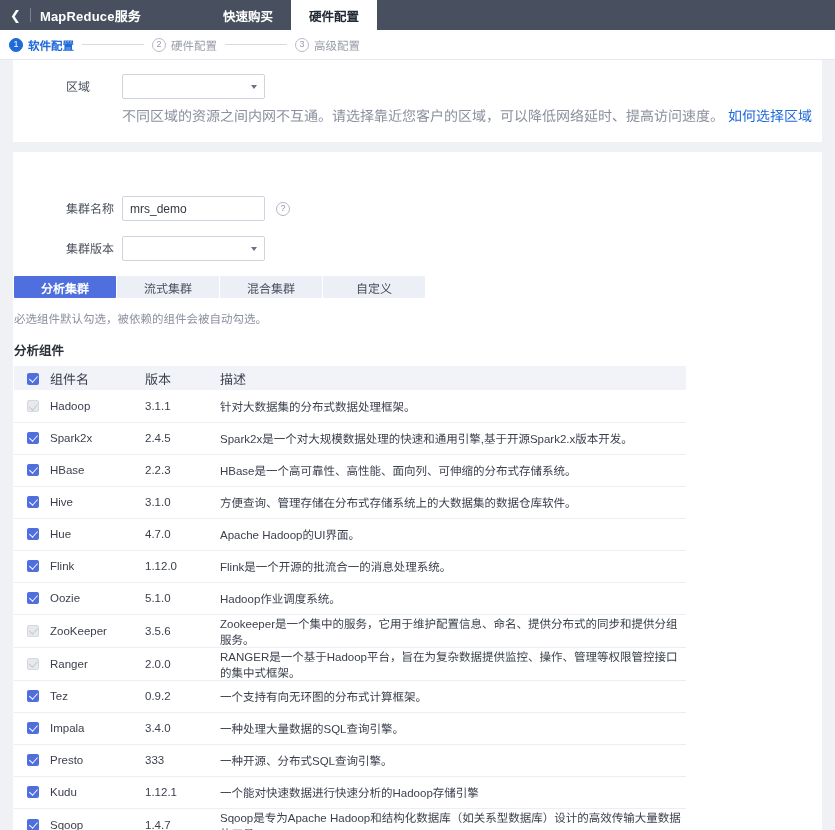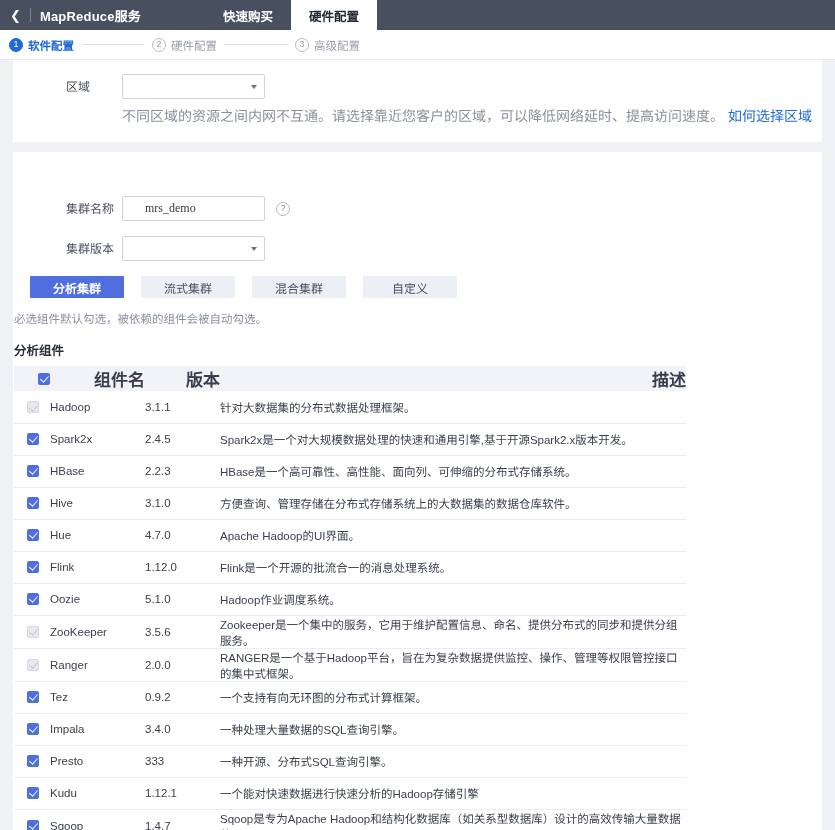--- a/index.html
+++ b/index.html
@@ -145,22 +145,22 @@
     border-right: 3.5px solid transparent;
     border-top: 4px solid #6b7184;
   }
   .text-input {
     width: 143px; height: 25px;
     border: 1px solid #cfd3de;
     border-radius: 2px;
     background: #ffffff;
     font-size: 12px;
     color: #333840;
-    padding: 0 22px;
-    font-family: Liberation Serif, serif;
+    padding: 0 7px;
+    font-family: Liberation Sans, sans-serif;
     outline: none;
   }
   .hint {
     font-size: 14px;
     color: #8b909e;
     margin-top: 9px;
     line-height: 16px;
   }
   .hint a { color: #1f69d8; text-decoration: none; cursor: pointer; }
 
@@ -175,29 +175,28 @@
     line-height: 1;
     margin-left: 11px;
     vertical-align: middle;
     cursor: pointer;
   }
   .field-inline { display: flex; align-items: center; }
 
   
   .segmented { display: flex; }
   .seg {
-    width: 94px; height: 22px;
+    width: 102px; height: 22px;
     display: flex; align-items: center; justify-content: center;
     font-size: 12px;
     background: #edeff6;
     color: #4a4f5c;
     cursor: pointer;
     margin-right: 1px;
     border-radius: 1px;
-    margin-left: 16px;
   }
   .seg.active {
     background: #4f6fdf;
     color: #ffffff;
     font-weight: 700;
   }
 
   .note {
     font-size: 11.5px;
     color: #8b909e;
@@ -214,21 +213,21 @@
   .tbl { width: 672px; border-collapse: collapse; table-layout: fixed; }
   .tbl th, .tbl td {
     text-align: left;
     font-weight: normal;
     font-size: 11.5px;
     color: #3a3f4b;
     padding: 0;
     vertical-align: middle;
   }
   .tbl thead tr { background: #f2f3f9; height: 24px; }
-  .tbl thead th { font-weight: 700; font-size: 17px; color: #3a3f4b; text-align: right; }
+  .tbl thead th { font-weight: 400; font-size: 13px; color: #3a3f4b; }
   .tbl tbody tr {
     height: 32px;
     border-bottom: 1px solid #eceef4;
     background: #ffffff;
   }
   .col-cb { width: 36px; padding-left: 13px !important; }
   .col-name { width: 95px; }
   .col-ver { width: 75px; }
   .col-desc { width: 466px; }
 

